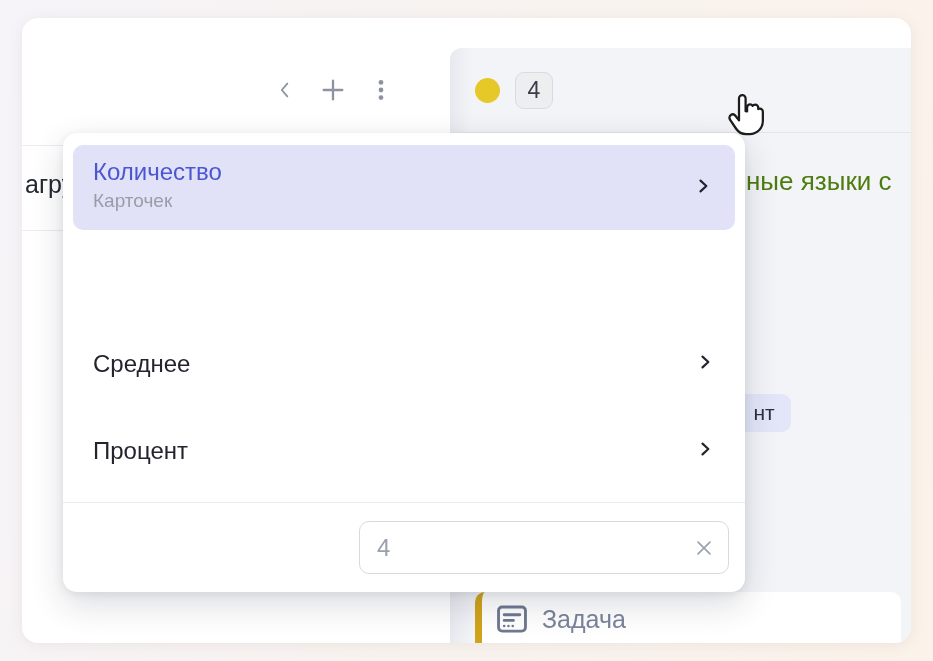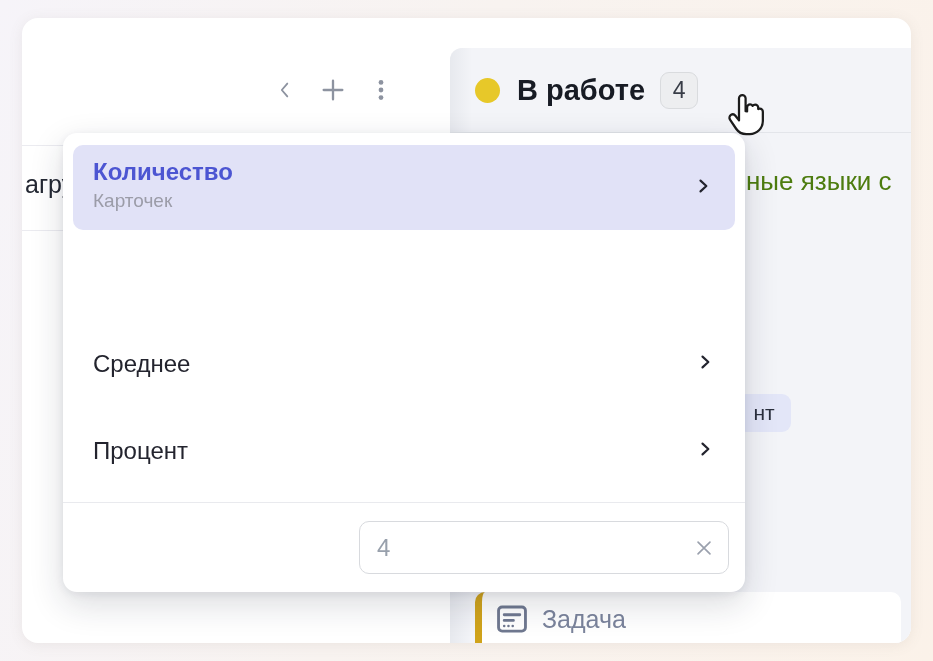--- a/index.html
+++ b/index.html
@@ -123,21 +123,21 @@
     z-index: 10;
   }
   .menu-item-selected {
     position: absolute; left: 10px; top: 12px; right: 10px; height: 85px;
     background: #e1e2f7;
     border-radius: 10px;
     cursor: pointer;
   }
   .menu-item-selected .mi-title {
     position: absolute; left: 20px; top: 13px;
-    font-size: 24px; font-weight: 700; color: #4c55d2;
+    font-size: 24px; font-weight: 400; color: #4c55d2;
   }
   .menu-item-selected .mi-sub {
     position: absolute; left: 20px; top: 45px;
     font-size: 19px; color: #9b9ca8;
   }
   .menu-item-selected .chev { position: absolute; right: 22px; top: 50%; transform: translateY(-50%); }
 
   .menu-row {
     position: absolute; left: 10px; right: 10px; height: 64px;
     display: flex; align-items: center; justify-content: space-between;
@@ -213,21 +213,20 @@
 
     <div class="left-card">
       <span class="frag">агру</span>
     </div>
 
     <div class="column-panel">
       <div class="panel-left-fade"></div>
 
       <div class="column-header">
         <div class="column-dot"></div>
-        <div class="column-title">В работе</div>
         <div class="count-badge">4</div>
       </div>
       <div class="header-divider"></div>
 
       <div class="right-card-frag">ные языки с</div>
 
       <div class="tag-chip">нт</div>
 
       <div class="task-card">
         <div class="task-card-row">

